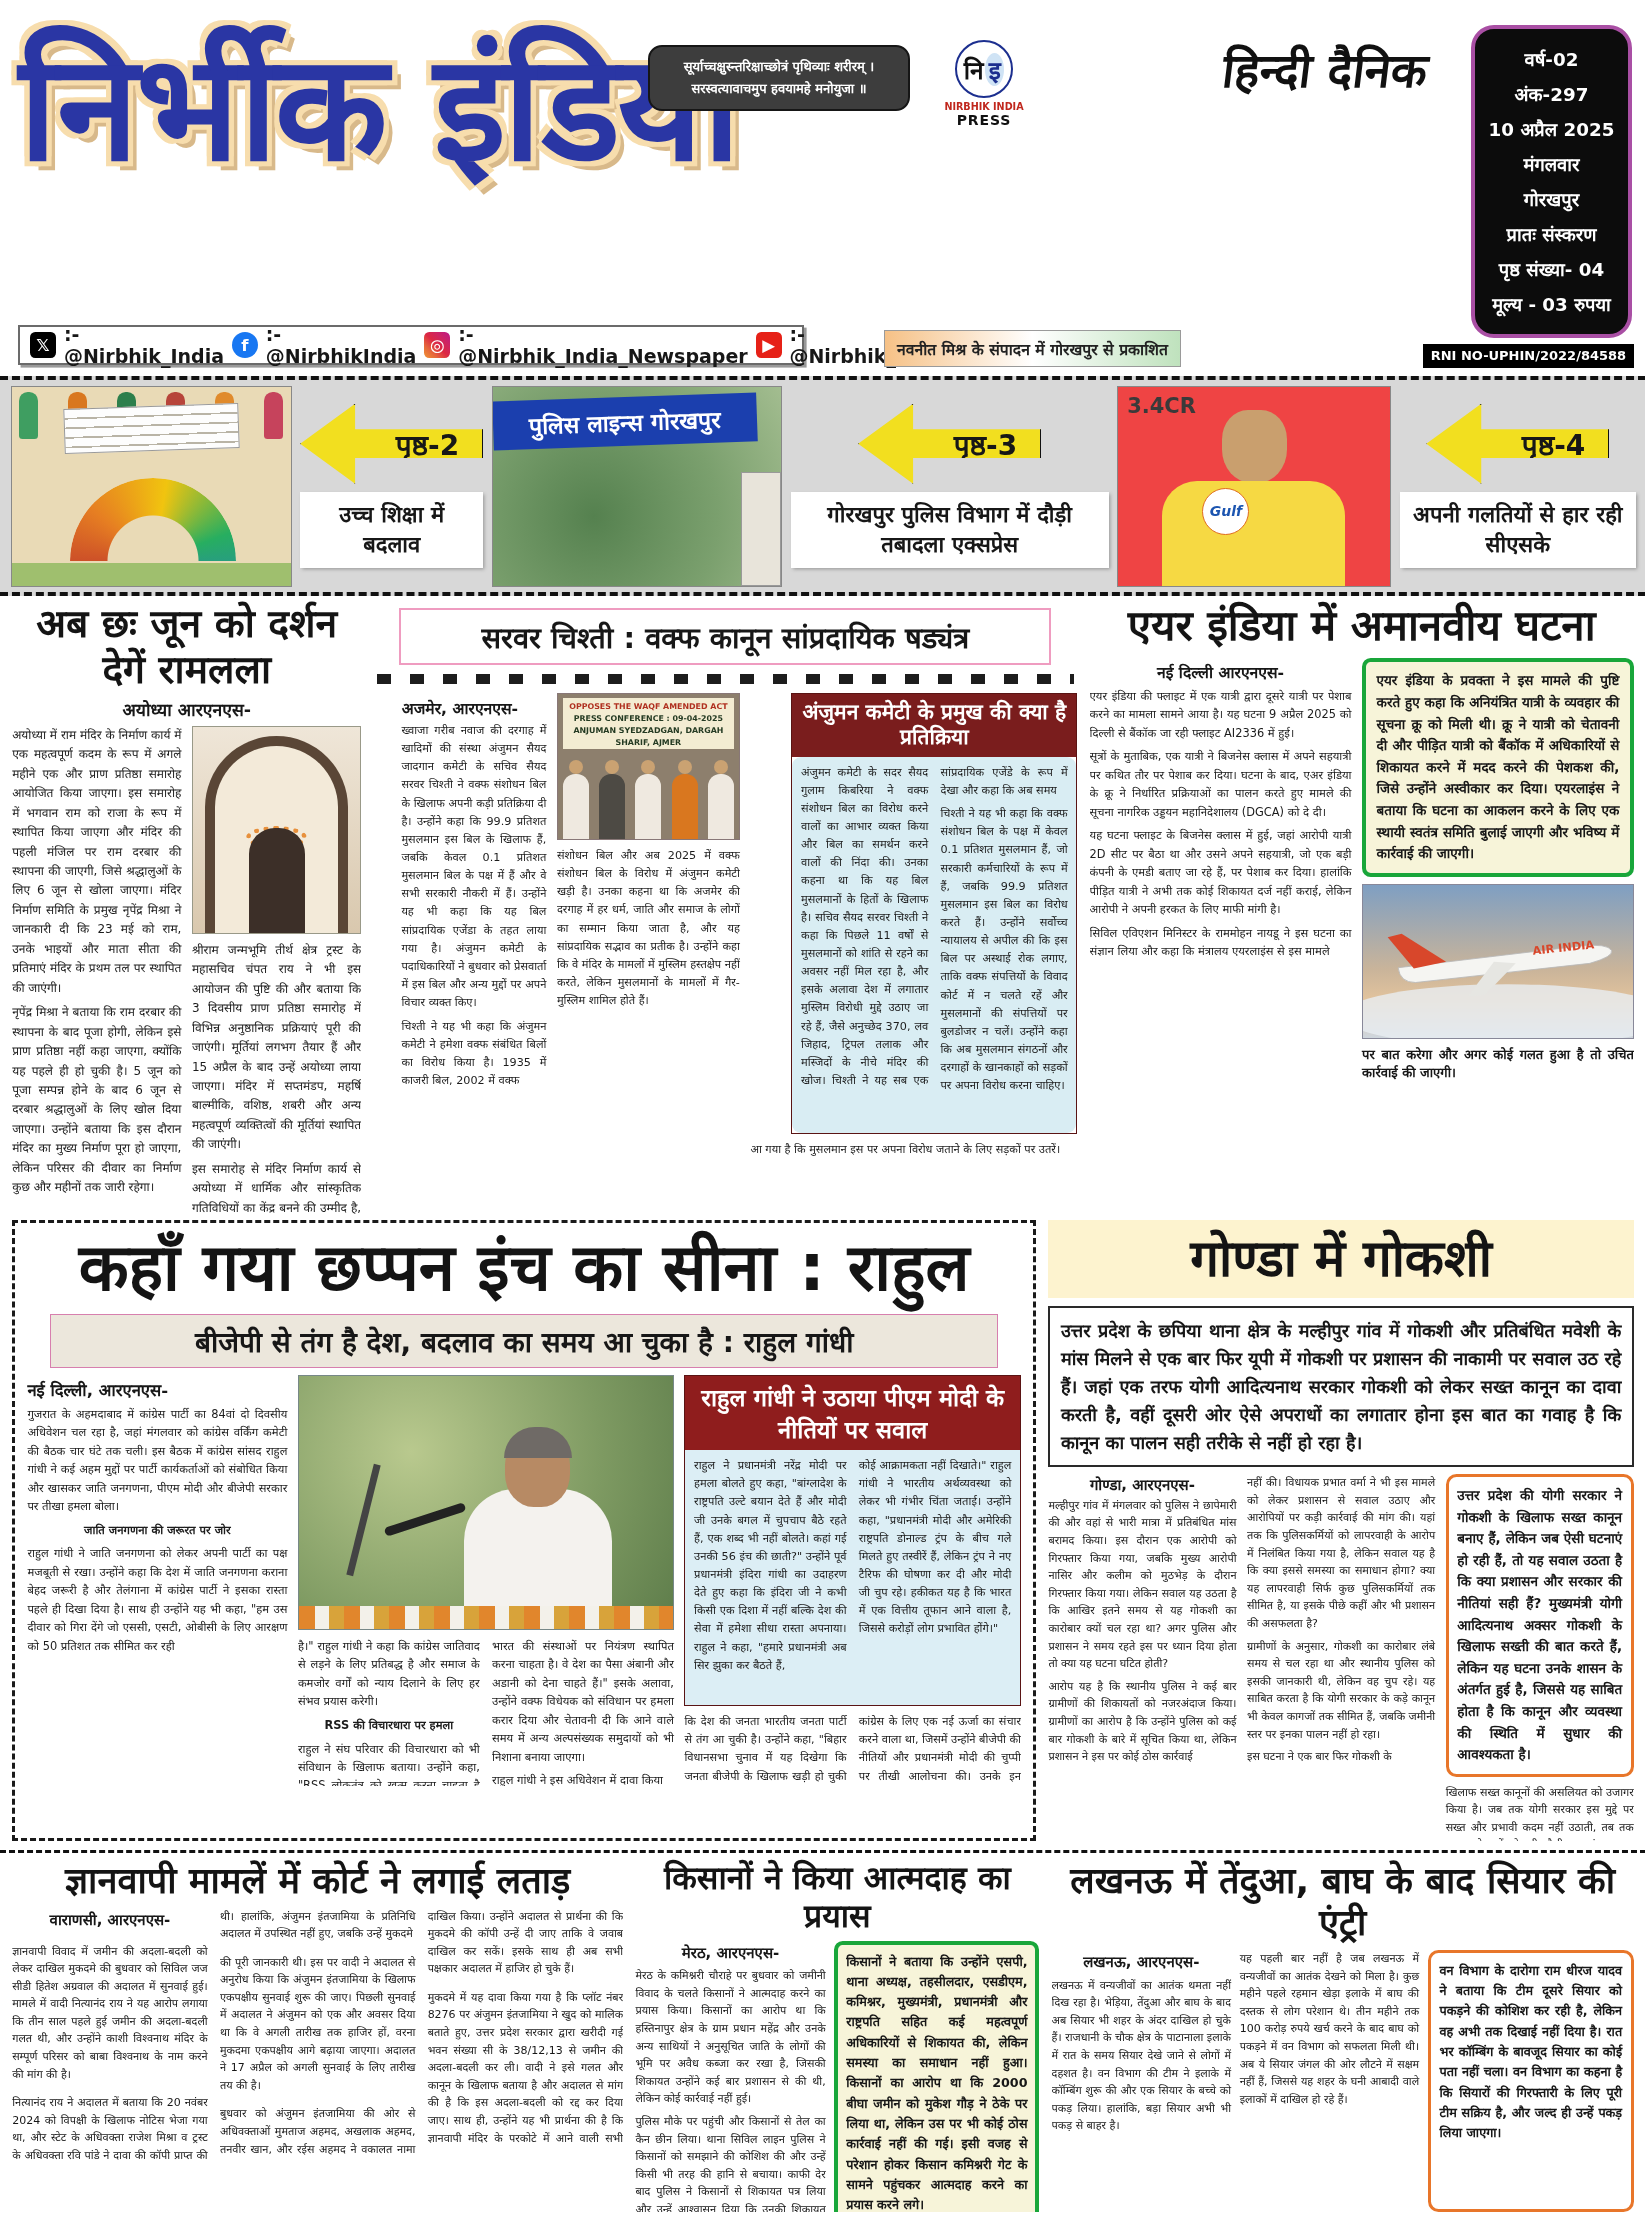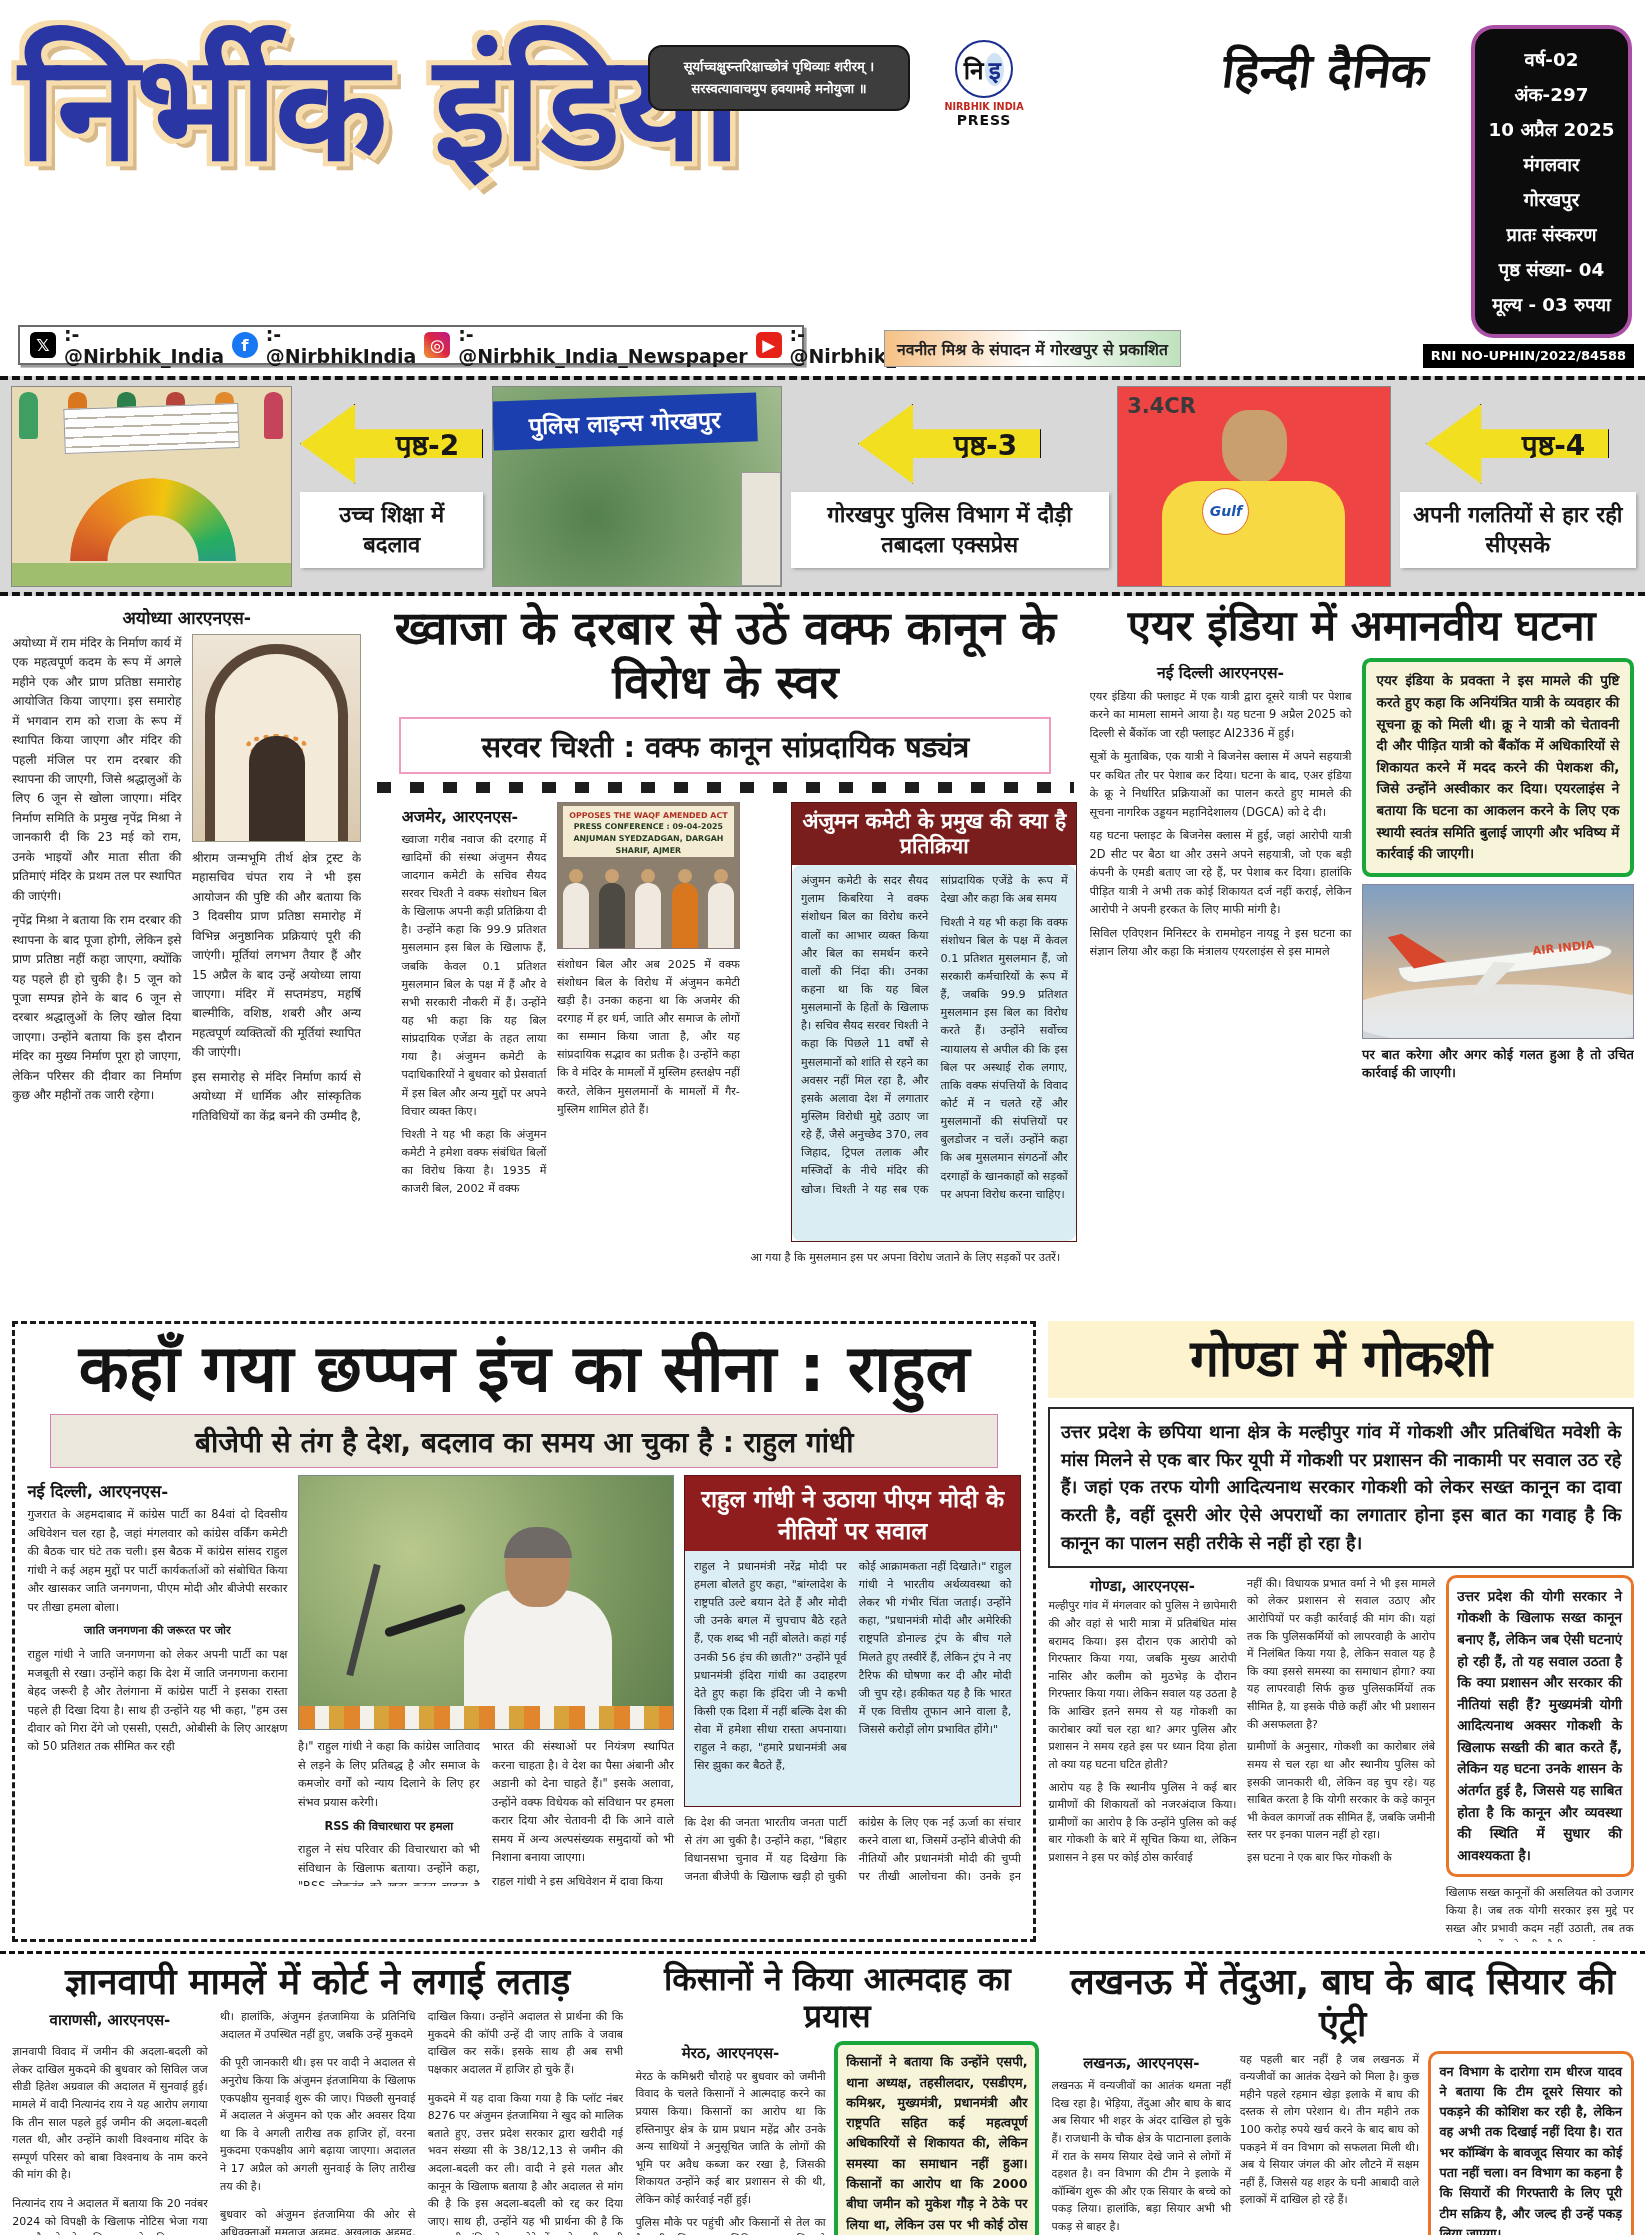--- a/index.html
+++ b/index.html
@@ -225,20 +225,21 @@
     </div>
     <div class="tblock">
       <div class="arrow">पृष्ठ-4</div>
       <div class="bubble">अपनी गलतियों से हार रही सीएसके</div>
     </div>
   </div>
 
   <div class="band">
 
     <div class="art-ayodhya">
+      <div class="hl">अब छः जून को दर्शन देगें रामलला</div>
       <div class="dateline">अयोध्या आरएनएस-</div>
       <div class="ay-grid">
         <div class="body-txt">
           <p>अयोध्या में राम मंदिर के निर्माण कार्य में एक महत्वपूर्ण कदम के रूप में अगले महीने एक और प्राण प्रतिष्ठा समारोह आयोजित किया जाएगा। इस समारोह में भगवान राम को राजा के रूप में स्थापित किया जाएगा और मंदिर की पहली मंजिल पर राम दरबार की स्थापना की जाएगी, जिसे श्रद्धालुओं के लिए 6 जून से खोला जाएगा। मंदिर निर्माण समिति के प्रमुख नृपेंद्र मिश्रा ने जानकारी दी कि 23 मई को राम, उनके भाइयों और माता सीता की प्रतिमाएं मंदिर के प्रथम तल पर स्थापित की जाएंगी।</p>
           <p>नृपेंद्र मिश्रा ने बताया कि राम दरबार की स्थापना के बाद पूजा होगी, लेकिन इसे प्राण प्रतिष्ठा नहीं कहा जाएगा, क्योंकि यह पहले ही हो चुकी है। 5 जून को पूजा सम्पन्न होने के बाद 6 जून से दरबार श्रद्धालुओं के लिए खोल दिया जाएगा। उन्होंने बताया कि इस दौरान मंदिर का मुख्य निर्माण पूरा हो जाएगा, लेकिन परिसर की दीवार का निर्माण कुछ और महीनों तक जारी रहेगा।</p>
         </div>
         <div>
           <div class="temple">
             <div class="arch"></div>
             <div class="mala"></div>
@@ -246,21 +247,20 @@
           </div>
           <div class="body-txt">
             <p>श्रीराम जन्मभूमि तीर्थ क्षेत्र ट्रस्ट के महासचिव चंपत राय ने भी इस आयोजन की पुष्टि की और बताया कि 3 दिवसीय प्राण प्रतिष्ठा समारोह में विभिन्न अनुष्ठानिक प्रक्रियाएं पूरी की जाएंगी। मूर्तियां लगभग तैयार हैं और 15 अप्रैल के बाद उन्हें अयोध्या लाया जाएगा। मंदिर में सप्तमंडप, महर्षि बाल्मीकि, वशिष्ठ, शबरी और अन्य महत्वपूर्ण व्यक्तित्वों की मूर्तियां स्थापित की जाएंगी।</p>
             <p>इस समारोह से मंदिर निर्माण कार्य से अयोध्या में धार्मिक और सांस्कृतिक गतिविधियों का केंद्र बनने की उम्मीद है, जहां श्रद्धालु 6 जून से राम दरबार में पूजा-अर्चना कर सकेंगे।</p>
           </div>
         </div>
       </div>
     </div>
 
     <div class="art-waqf">
-      <div class="hl">ख्वाजा के दरबार से उठें वक्फ कानून के विरोध के स्वर</div>
       <div class="subhead-box" style="font-size:29px;margin:7px 26px 0;">सरवर चिश्ती : वक्फ कानून सांप्रदायिक षड्यंत्र</div>
       <div class="dotrule"></div>
       <div class="waqf-grid">
         <div>
           <div class="dateline" style="font-size:15.7px;">अजमेर, आरएनएस-</div>
           <div class="body-txt" style="font-size:11.2px;margin-left:28px;">
             <p>ख्वाजा गरीब नवाज की दरगाह में खादिमों की संस्था अंजुमन सैयद जादगान कमेटी के सचिव सैयद सरवर चिश्ती ने वक्फ संशोधन बिल के खिलाफ अपनी कड़ी प्रतिक्रिया दी है। उन्होंने कहा कि 99.9 प्रतिशत मुसलमान इस बिल के खिलाफ हैं, जबकि केवल 0.1 प्रतिशत मुसलमान बिल के पक्ष में हैं और वे सभी सरकारी नौकरी में हैं। उन्होंने यह भी कहा कि यह बिल सांप्रदायिक एजेंडा के तहत लाया गया है। अंजुमन कमेटी के पदाधिकारियों ने बुधवार को प्रेसवार्ता में इस बिल और अन्य मुद्दों पर अपने विचार व्यक्त किए।</p>
             <p>चिश्ती ने यह भी कहा कि अंजुमन कमेटी ने हमेशा वक्फ संबंधित बिलों का विरोध किया है। 1935 में काजरी बिल, 2002 में वक्फ</p>
           </div>
         </div>

